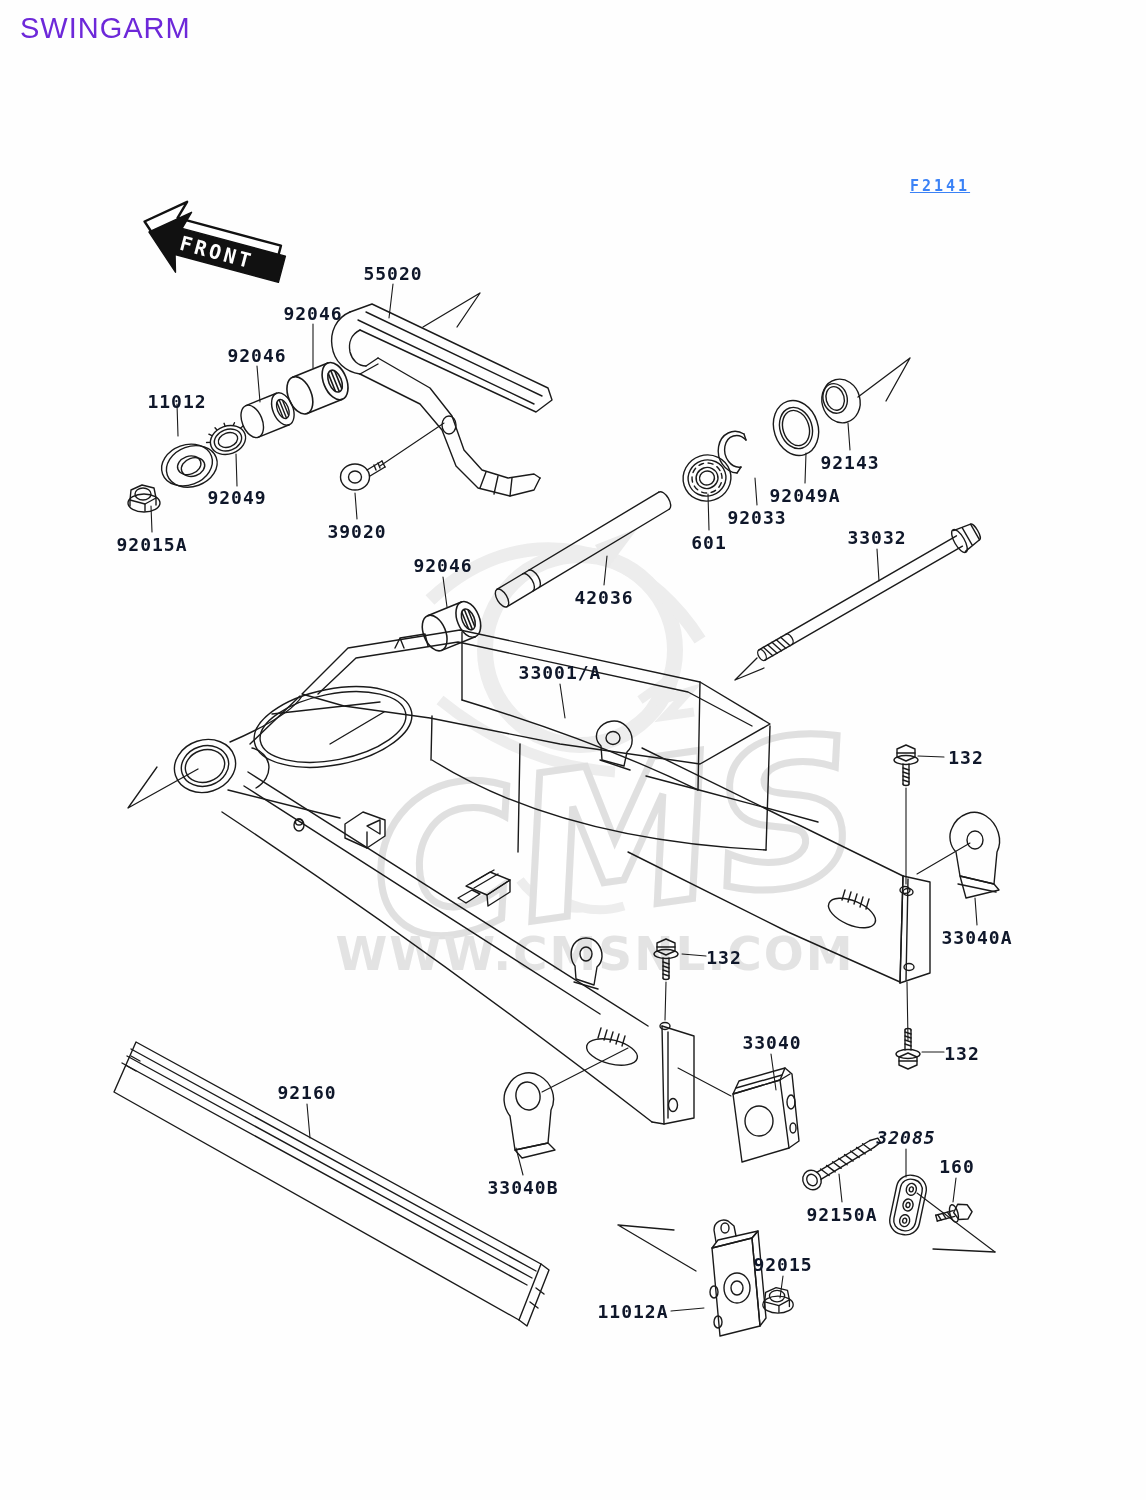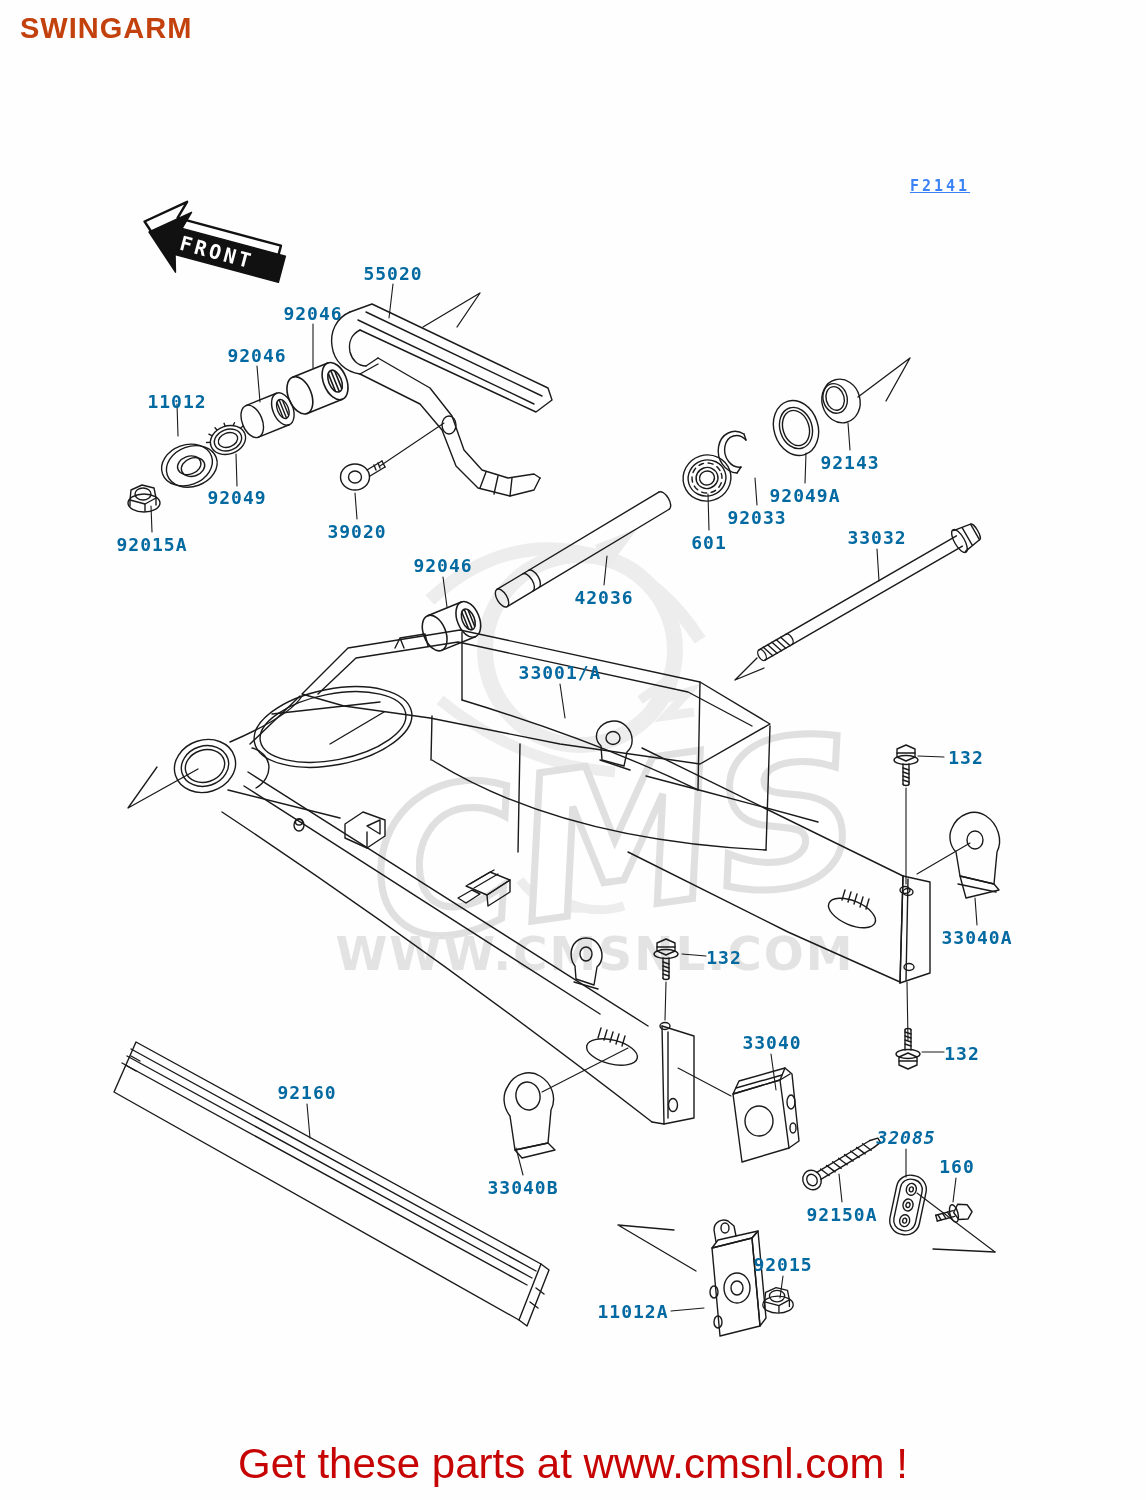--- a/index.html
+++ b/index.html
@@ -13,21 +13,21 @@
     font-size:29px;letter-spacing:1px;color:#6a6a6a;
   }
   .figure-code{
     position:absolute;left:940px;top:186px;transform:translate(-50%,-50%);
     font:bold 15px "DejaVu Sans Mono",monospace;letter-spacing:3px;color:#3b82f6;
     white-space:nowrap;
     text-decoration:underline;
   }
   .part-label{
     position:absolute;transform:translate(-50%,-50%);
-    font:bold 18px "DejaVu Sans Mono",monospace;letter-spacing:1px;color:#0369a1;
+    font:bold 18px "DejaVu Sans Mono",monospace;letter-spacing:1px;color:#0f172a;
     white-space:nowrap;
   }
   .promo-footer{
     position:absolute;left:0;top:1440px;width:100%;text-align:center;
     font-size:42px;color:#c60404;
   }
 </style>
 </head>
 <body>
 
@@ -327,21 +327,21 @@
         <path d="M 423,327 L 480,293 M 457,327 L 480,293"></path>
         <path d="M 858,397 L 910,358 M 886,401 L 910,358"></path>
         <path d="M 157,767 L 128,808 M 198,769 L 128,808"></path>
         <path d="M 757,658 L 735,680 M 764,668 L 735,680"></path>
         <path d="M 674,1230 L 618,1225 M 696,1271 L 618,1225"></path>
         <path d="M 933,1249 L 995,1252"></path>
       </g>
     </g>
   </svg>
 
-  <div class="page-title" style="color: #c2410c; font-weight: bold;">SWINGARM</div>
+  <div class="page-title" style="color: #6d28d9;">SWINGARM</div>
   <div class="figure-code">F2141</div>
   <div>
       <div class="part-label" style="left: 393px; top: 273px;">55020</div>
       <div class="part-label" style="left: 313px; top: 313px;">92046</div>
       <div class="part-label" style="left: 257px; top: 355px;">92046</div>
       <div class="part-label" style="left: 177px; top: 393px; margin-top: 8px;">11012</div>
       <div class="part-label" style="left: 237px; top: 497px;">92049</div>
       <div class="part-label" style="left: 152px; top: 544px;">92015A</div>
       <div class="part-label" style="left: 357px; top: 531px;">39020</div>
       <div class="part-label" style="left: 443px; top: 565px;">92046</div>
@@ -358,14 +358,13 @@
       <div class="part-label" style="left: 724px; top: 957px;">132</div>
       <div class="part-label" style="left: 772px; top: 1042px;">33040</div>
       <div class="part-label" style="left: 307px; top: 1092px;">92160</div>
       <div class="part-label" style="left: 523px; top: 1187px;">33040B</div>
       <div class="part-label" style="left: 906px; top: 1137px; font-style: italic;">32085</div>
       <div class="part-label" style="left: 957px; top: 1166px;">160</div>
       <div class="part-label" style="left: 842px; top: 1214px;">92150A</div>
       <div class="part-label" style="left: 783px; top: 1264px;">92015</div>
       <div class="part-label" style="left: 633px; top: 1311px;">11012A</div>
     </div>
-  <div class="promo-footer" style="color: rgb(198, 4, 4);">Get these parts at www.cmsnl.com !</div>
 </div>
 
 </body></html>

